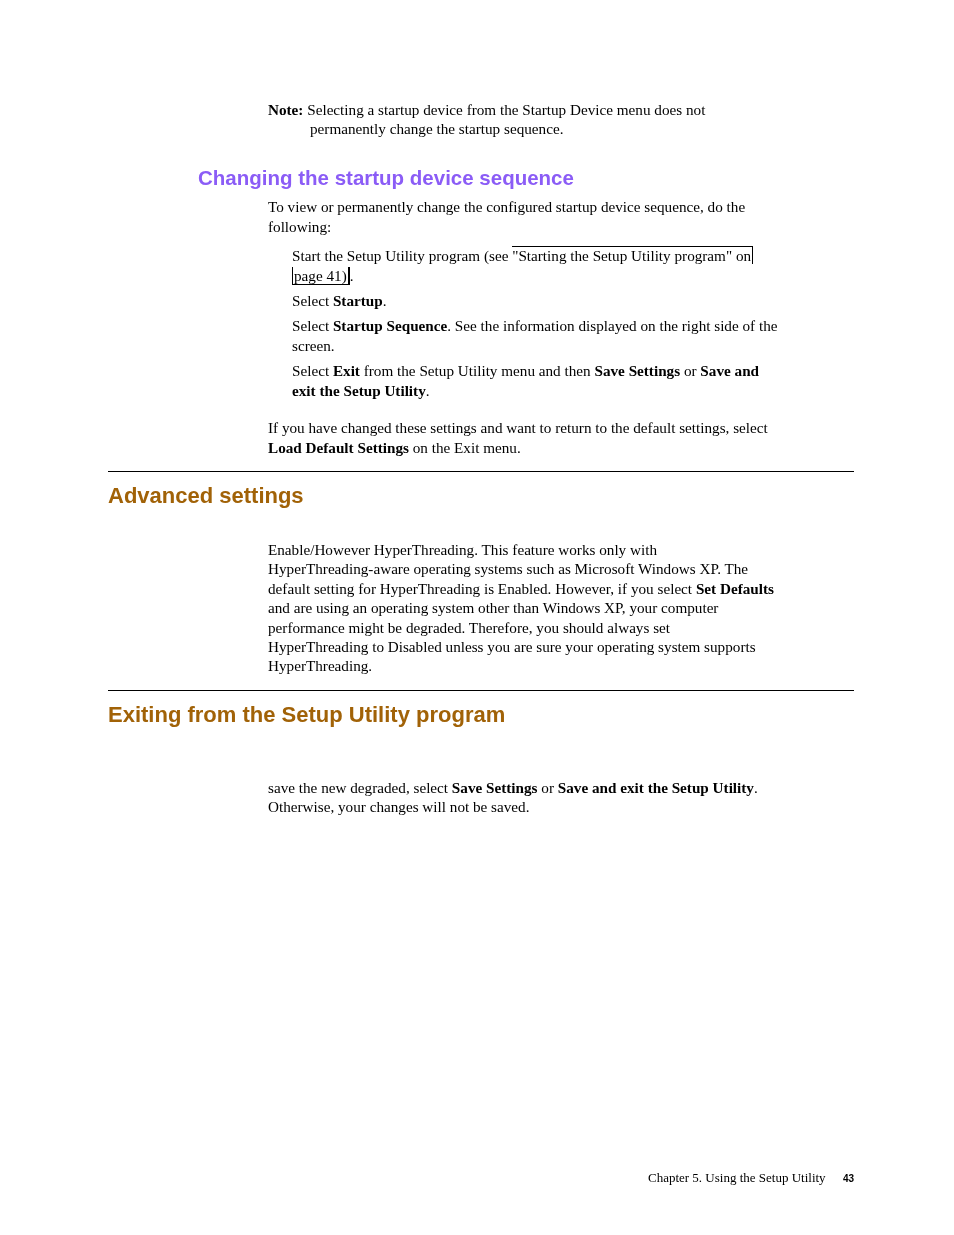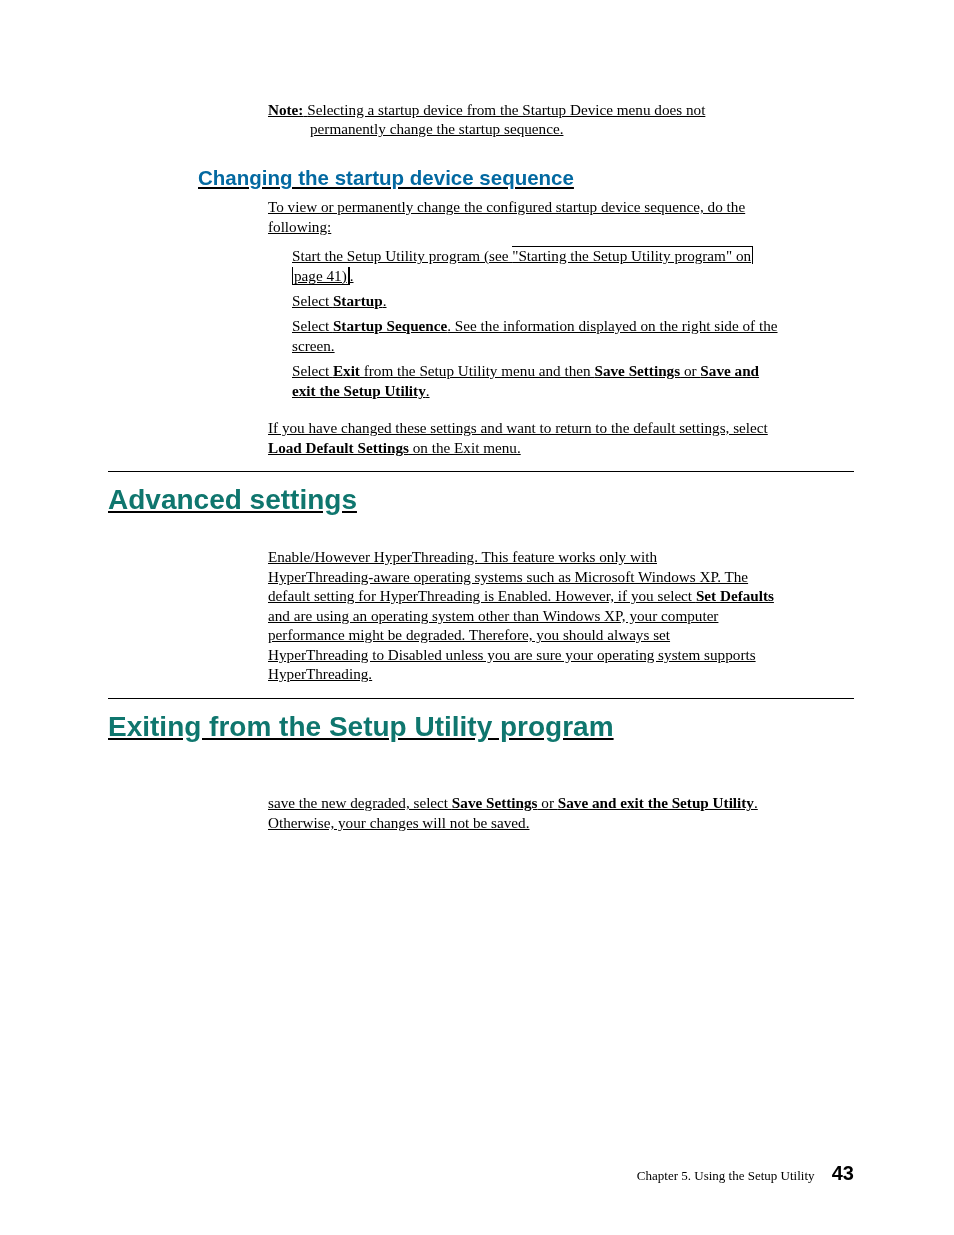--- a/index.html
+++ b/index.html
@@ -13,45 +13,44 @@
     color: #000;
     font-size: 15.2px;
     line-height: 1.28;
   }
   .page {
     position: relative;
     width: 954px;
     height: 1235px;
     box-sizing: border-box;
     padding: 100px 100px 82px 108px;
-    text-decoration: underline;
   }
   .note-block {
     margin-left: 160px;
     margin-right: 0;
     margin-bottom: 26px;
   }
   .note-label { font-weight: bold; }
   .note-body-indent {
     display: block;
     margin-left: 42px;
   }
   h2.section-heading {
     font-family: Helvetica, Arial, sans-serif;
     font-weight: bold;
     font-size: 20.5px;
     margin: 0 0 6px 90px;
-    color: #0369a1;
+    color: #8b5cf6;
   }
   h2.major-heading {
     font-family: Helvetica, Arial, sans-serif;
     font-weight: bold;
-    font-size: 28px;
+    font-size: 22px;
     margin: 0 0 6px 0;
-    color: #0f766e;
+    color: #a16207;
   }
   .body-indent {
     margin-left: 160px;
     margin-right: 0;
   }
   p { margin: 0 0 4px 0; }
   .ol-block { margin-left: 184px; margin-right: 0; }
   .ol-item { margin-bottom: 6px; }
   .xref-box-top {
     border-top: 1px solid #000;
@@ -72,21 +71,21 @@
   .rule-top { margin-top: 14px; margin-bottom: 10px; }
   .footer {
     position: absolute;
     bottom: 48px;
     right: 100px;
     font-size: 13px;
   }
   .footer .pagenum {
     font-family: Helvetica, Arial, sans-serif;
     font-weight: bold;
-    font-size: 20px;
+    font-size: 10px;
     margin-left: 14px;
   }
   b, strong { font-weight: bold; }
 </style>
 </head>
 <body>
 
 <div class="page">
 
   <div class="note-block">

